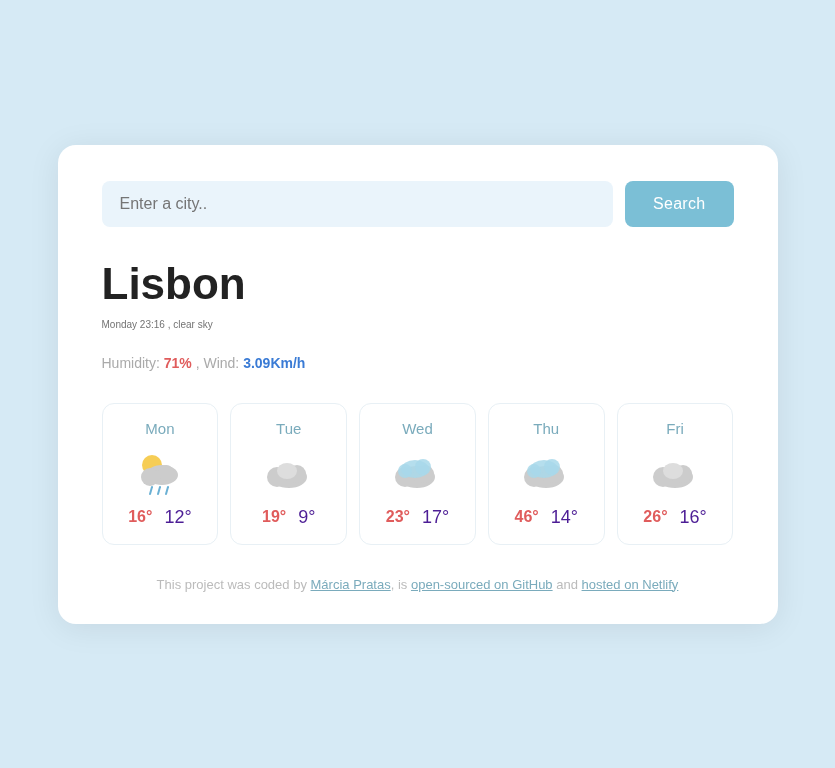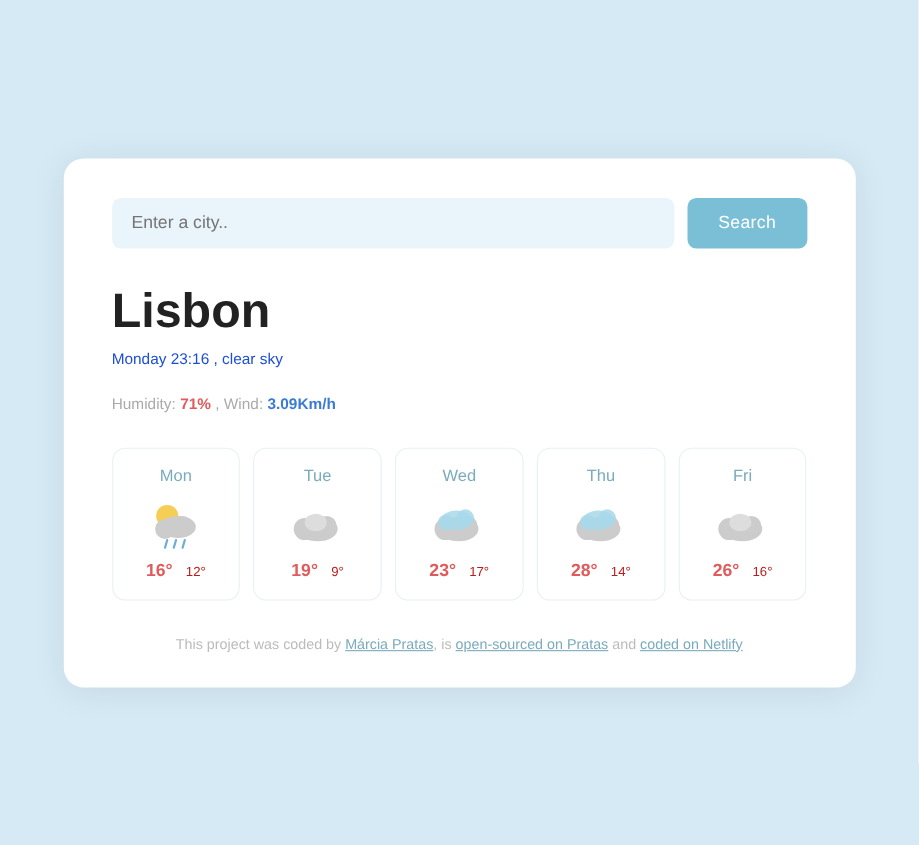--- a/index.html
+++ b/index.html
@@ -63,22 +63,22 @@
     .city-info {}
 
     .city-name {
       font-size: 44px;
       font-weight: 800;
       color: #222;
       margin-bottom: 10px;
     }
 
     .city-meta {
-      font-size: 14px;
-      color: #1d4ed8;
+      font-size: 10px;
+      color: #737373;
       margin-bottom: 4px;
     }
 
     .city-stats {
       font-size: 14px;
       color: #aaa;
       margin-top: 25px;
     }
 
     .city-stats span.highlight-red {
@@ -155,22 +155,22 @@
       align-items: center;
     }
 
     .temp-high {
       color: #e05c5c;
       font-size: 16px;
       font-weight: 700;
     }
 
     .temp-low {
-      color: #b91c1c;
-      font-size: 12px;
+      color: #4c1d95;
+      font-size: 18px;
       font-weight: 500;
     }
 
     
     .footer {
       text-align: center;
       font-size: 13px;
       color: #bbb;
     }
 
@@ -265,21 +265,21 @@
           <svg viewBox="0 0 60 50" width="60" height="50" xmlns="http://www.w3.org/2000/svg">
         <ellipse cx="30" cy="30" rx="18" ry="11" fill="#ccc"></ellipse>
         <circle cx="18" cy="30" r="10" fill="#ccc"></circle>
         <circle cx="38" cy="27" r="9" fill="#ccc"></circle>
         <ellipse cx="28" cy="22" rx="14" ry="9" fill="#a8d8ea" opacity="0.85"></ellipse>
         <circle cx="18" cy="24" r="7" fill="#a8d8ea" opacity="0.85"></circle>
         <circle cx="36" cy="20" r="8" fill="#a8d8ea" opacity="0.85"></circle>
       </svg>
         </div>
         <div class="forecast-temps">
-          <span class="temp-high">28°</span>
+          <span class="temp-high">46°</span>
           <span class="temp-low">14°</span>
         </div>
       </div>
       <div class="forecast-card">
         <div class="forecast-day">Fri</div>
         <div class="forecast-icon">
           <svg viewBox="0 0 60 50" width="60" height="50" xmlns="http://www.w3.org/2000/svg">
         <ellipse cx="30" cy="30" rx="18" ry="11" fill="#ccc"></ellipse>
         <circle cx="18" cy="30" r="10" fill="#ccc"></circle>
         <circle cx="38" cy="27" r="9" fill="#ccc"></circle>
@@ -287,15 +287,15 @@
       </svg>
         </div>
         <div class="forecast-temps">
           <span class="temp-high">26°</span>
           <span class="temp-low">16°</span>
         </div>
       </div>
     </div>
 
   <div class="footer">
-    <span>This project was coded by </span><a href="#">Márcia Pratas</a><span>, is </span><a href="#">open-sourced on Pratas</a><span> and </span><a href="#">coded on Netlify</a>
+    <span>This project was coded by </span><a href="#">Márcia Pratas</a><span>, is </span><a href="#">open-sourced on GitHub</a><span> and </span><a href="#">hosted on Netlify</a>
   </div>
 </div>
 
 </body></html>

